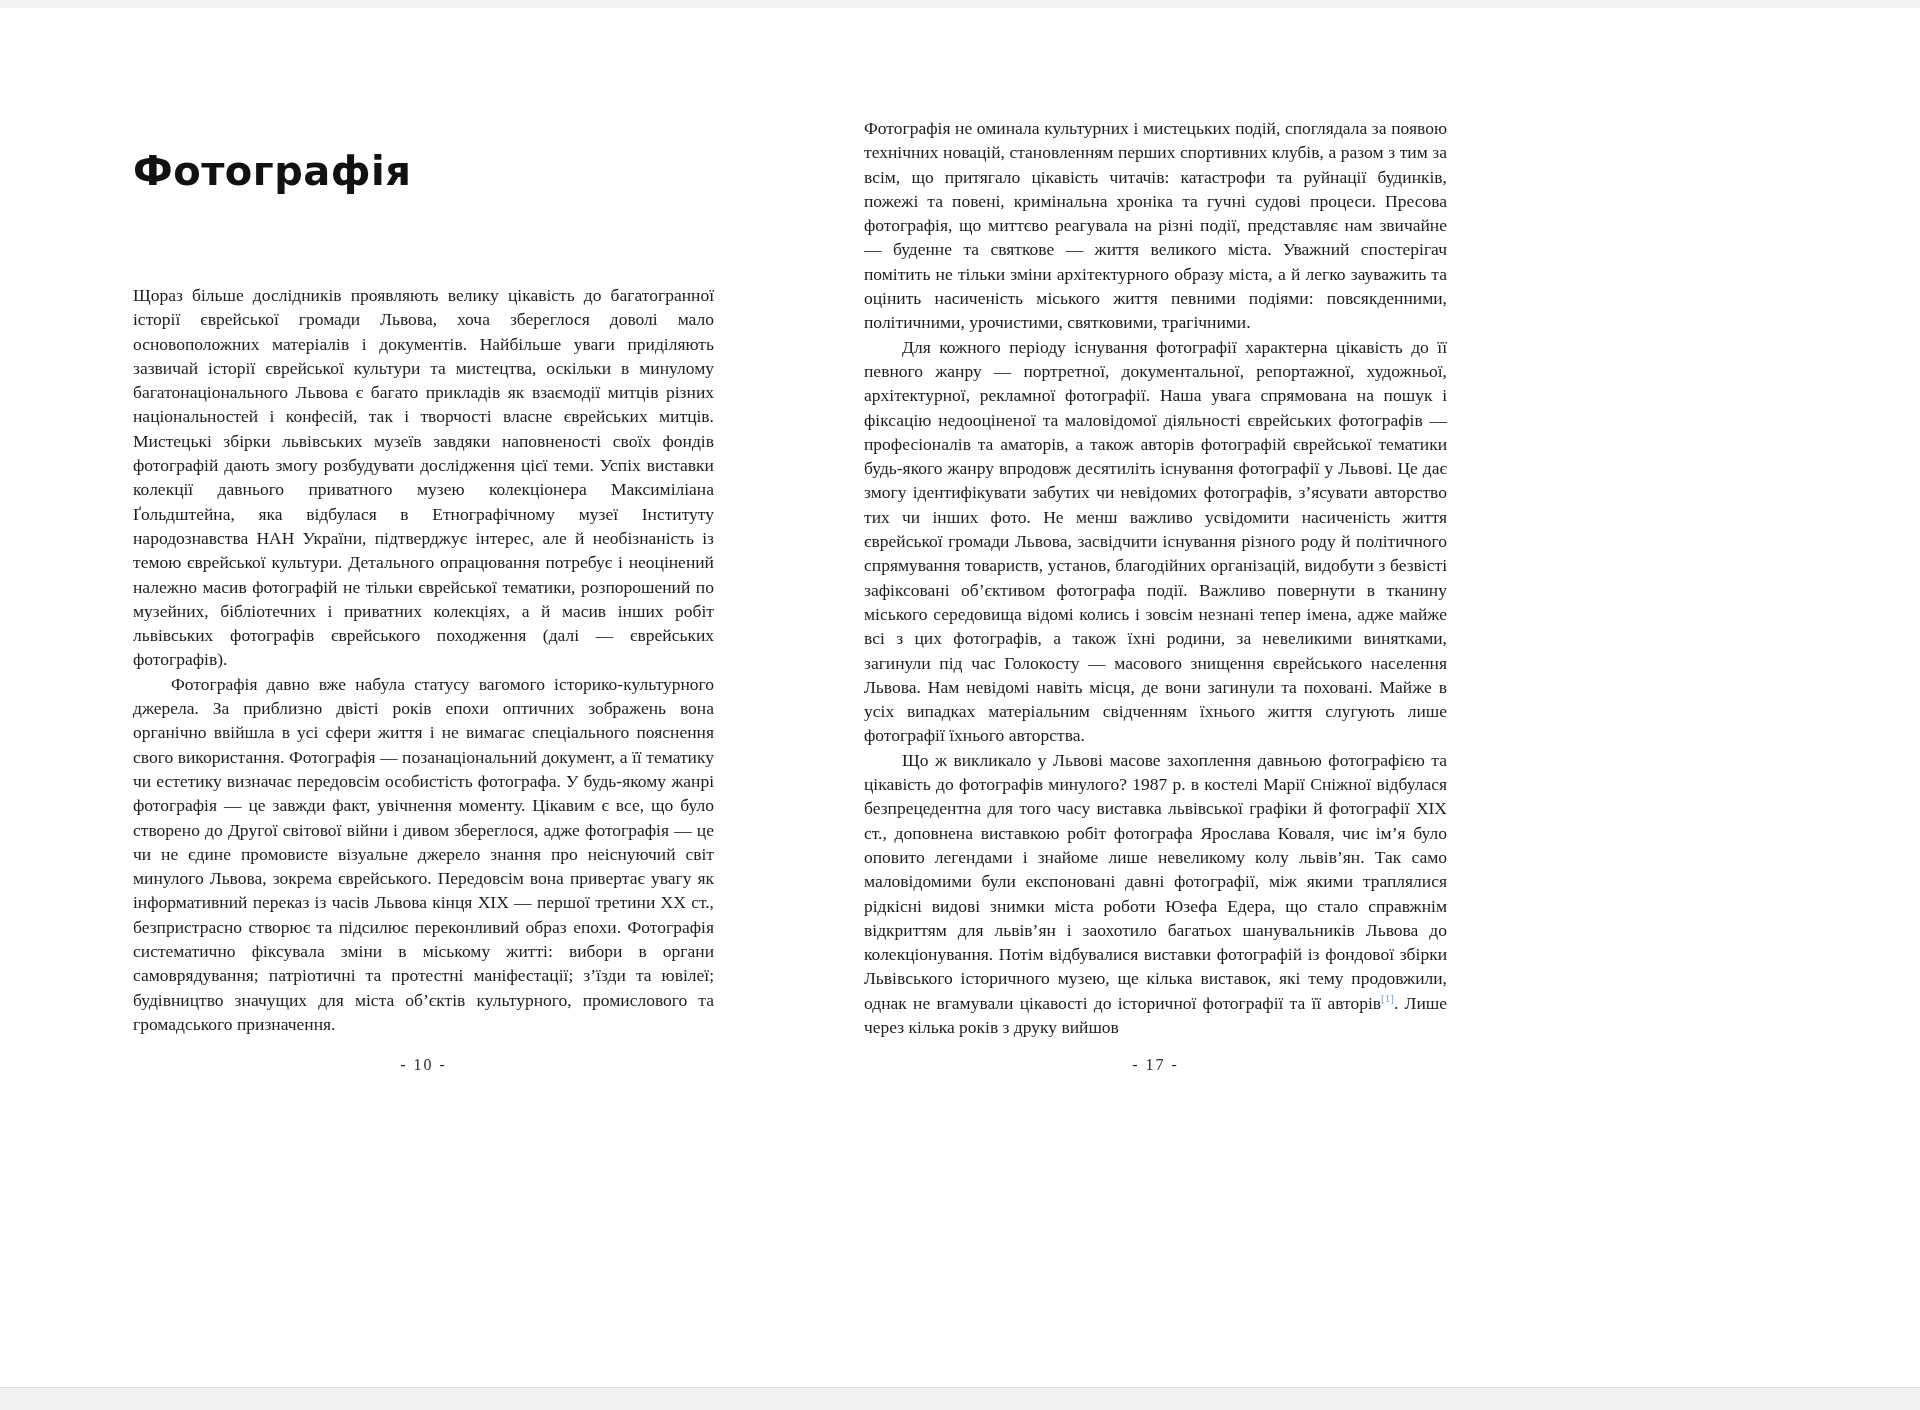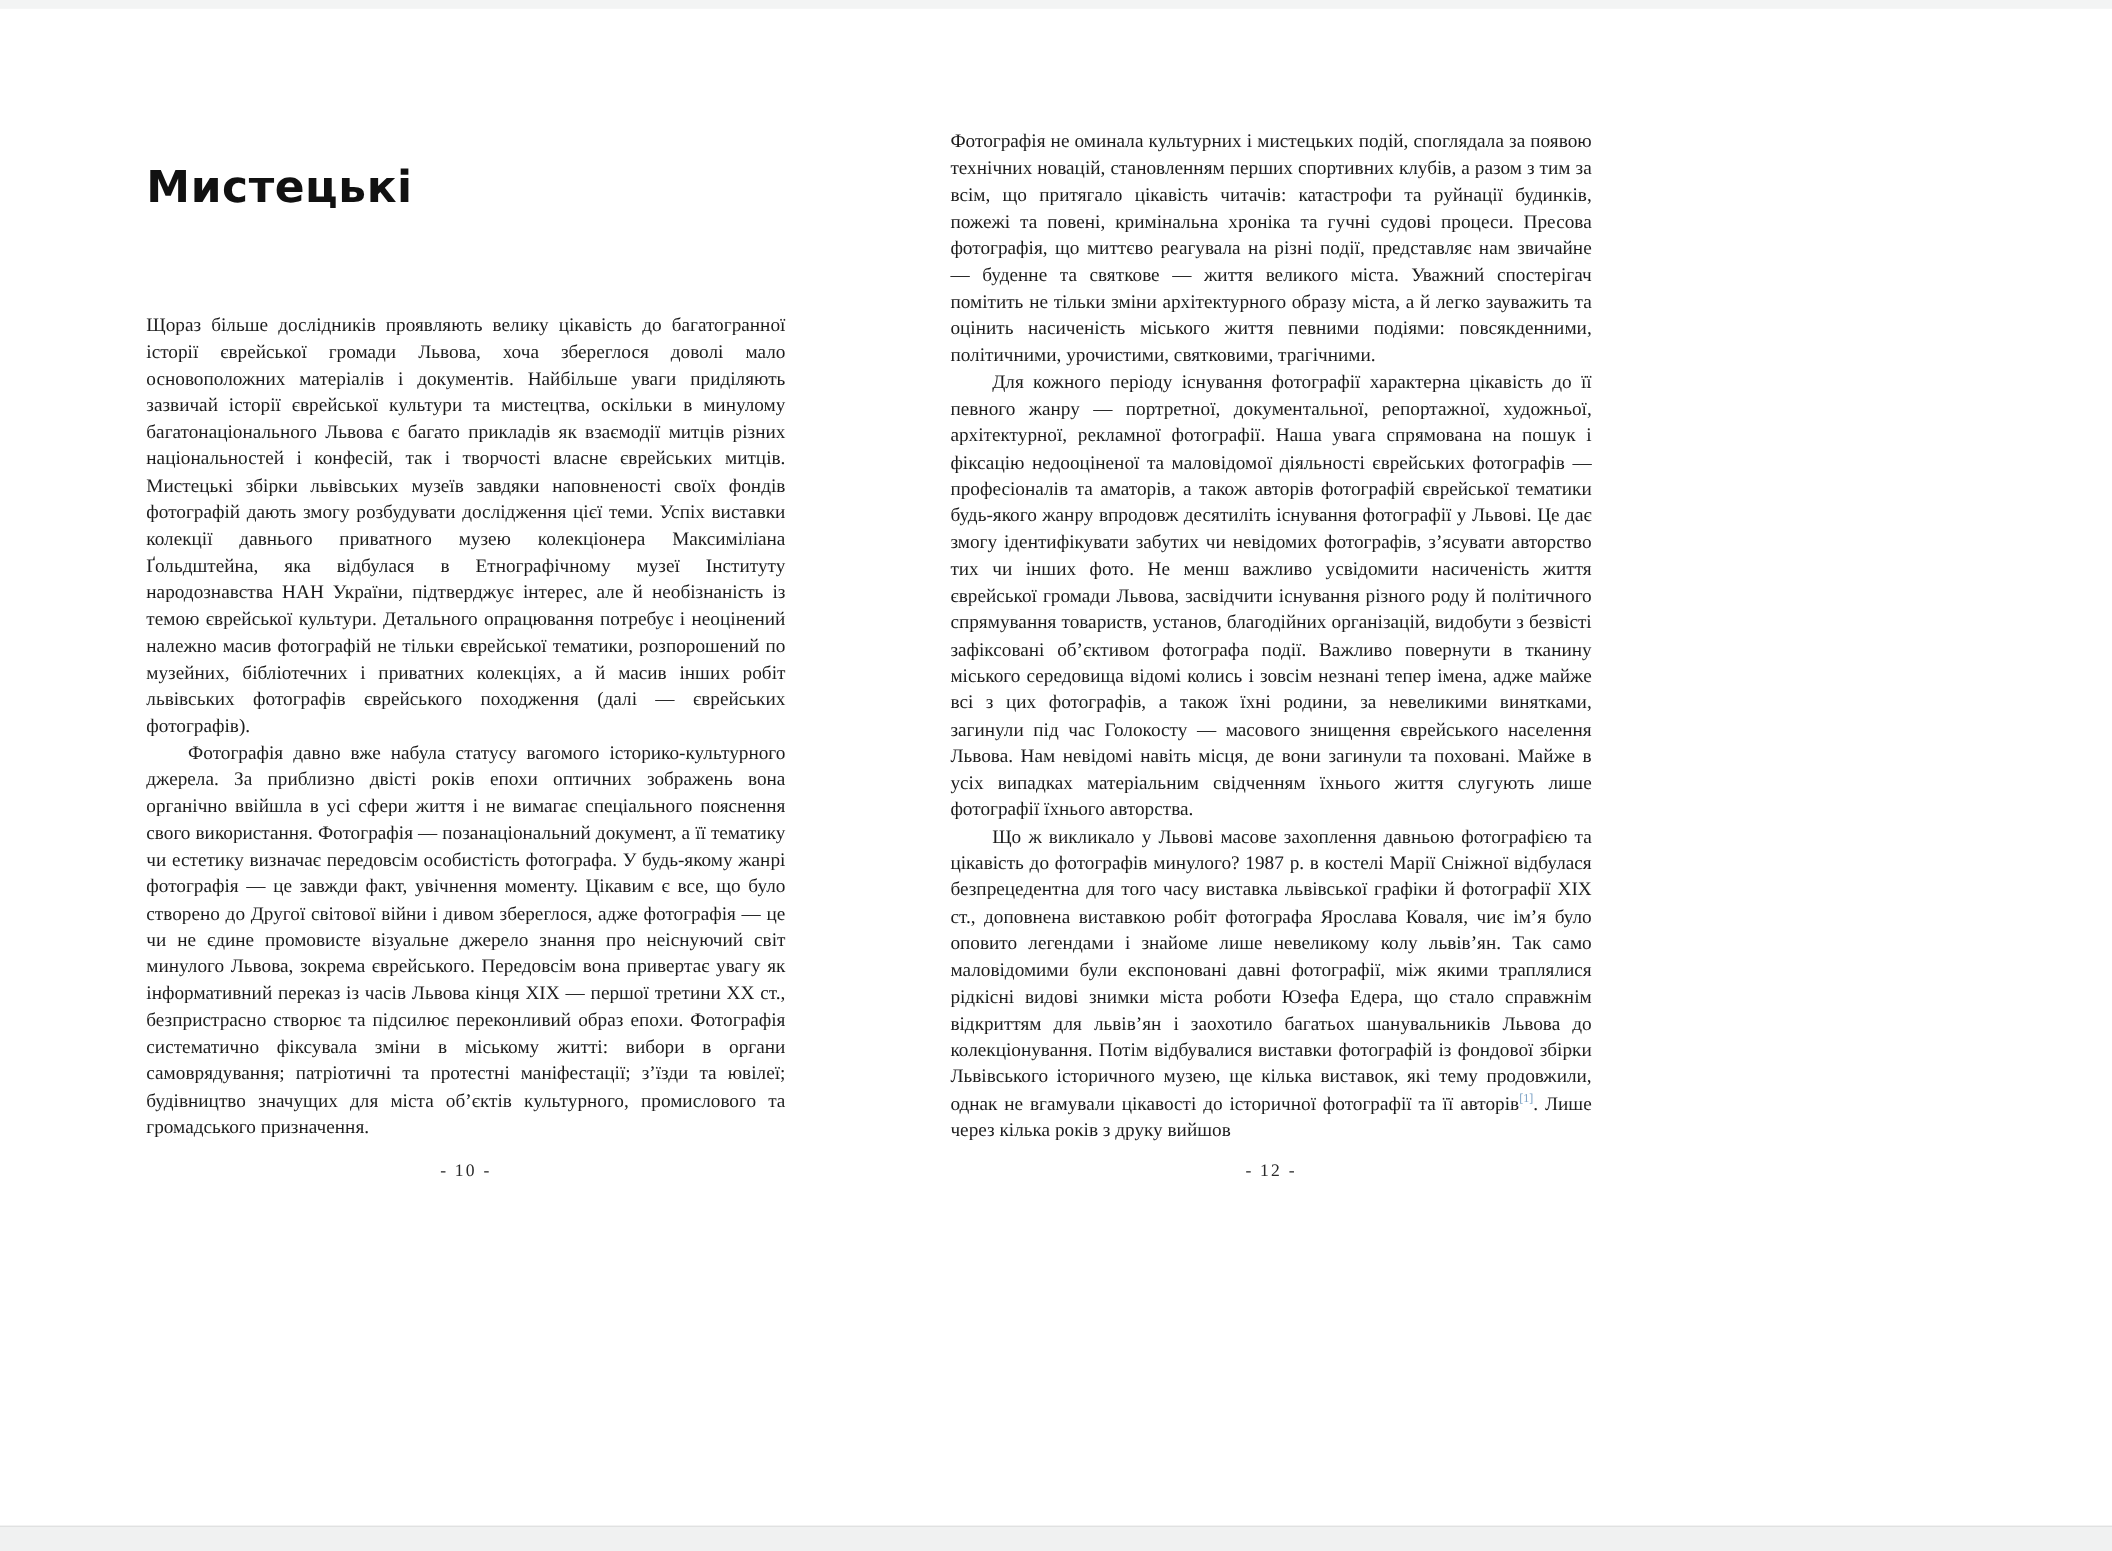--- a/index.html
+++ b/index.html
@@ -86,30 +86,30 @@
   }
 </style>
 </head>
 <body>
 
 <div class="screen">
 
   <div class="edge-strip-top"></div>
 
   <div class="col col-left">
-    <h1 class="chapter-title">Мистецькі</h1>
+    <h1 class="chapter-title">Фотографія</h1>
     <p class="body-par">Щораз більше дослідників проявляють велику цікавість до багатогранної історії єврейської громади Львова, хоча збереглося доволі мало основоположних матеріалів і документів. Найбільше уваги приділяють зазвичай історії єврейської культури та мистецтва, оскільки в минулому багатонаціонального Львова є багато прикладів як взаємодії митців різних національностей і конфесій, так і творчості власне єврейських митців. Мистецькі збірки львівських музеїв завдяки наповненості своїх фондів фотографій дають змогу розбудувати дослідження цієї теми. Успіх виставки колекції давнього приватного музею колекціонера Максиміліана Ґольдштейна, яка відбулася в Етнографічному музеї Інституту народознавства НАН України, підтверджує інтерес, але й необізнаність із темою єврейської культури. Детального опрацювання потребує і неоцінений належно масив фотографій не тільки єврейської тематики, розпорошений по музейних, бібліотечних і приватних колекціях, а й масив інших робіт львівських фотографів єврейського походження (далі — єврейських фотографів).</p>
     <p class="body-par indent">Фотографія давно вже набула статусу вагомого історико-культурного джерела. За приблизно двісті років епохи оптичних зображень вона органічно ввійшла в усі сфери життя і не вимагає спеціального пояснення свого використання. Фотографія — позанаціональний документ, а її тематику чи естетику визначає передовсім особистість фотографа. У будь-якому жанрі фотографія — це завжди факт, увічнення моменту. Цікавим є все, що було створено до Другої світової війни і дивом збереглося, адже фотографія — це чи не єдине промовисте візуальне джерело знання про неіснуючий світ минулого Львова, зокрема єврейського. Передовсім вона привертає увагу як інформативний переказ із часів Львова кінця XIX — першої третини XX ст., безпристрасно створює та підсилює переконливий образ епохи. Фотографія систематично фіксувала зміни в міському житті: вибори в органи самоврядування; патріотичні та протестні маніфестації; з’їзди та ювілеї; будівництво значущих для міста об’єктів культурного, промислового та громадського призначення.</p>
   </div>
 
   <div class="col col-right">
     <p class="body-par">Фотографія не оминала культурних і мистецьких подій, споглядала за появою технічних новацій, становленням перших спортивних клубів, а разом з тим за всім, що притягало цікавість читачів: катастрофи та руйнації будинків, пожежі та повені, кримінальна хроніка та гучні судові процеси. Пресова фотографія, що миттєво реагувала на різні події, представляє нам звичайне — буденне та святкове — життя великого міста. Уважний спостерігач помітить не тільки зміни архітектурного образу міста, а й легко зауважить та оцінить насиченість міського життя певними подіями: повсякденними, політичними, урочистими, святковими, трагічними.</p>
     <p class="body-par indent">Для кожного періоду існування фотографії характерна цікавість до її певного жанру — портретної, документальної, репортажної, художньої, архітектурної, рекламної фотографії. Наша увага спрямована на пошук і фіксацію недооціненої та маловідомої діяльності єврейських фотографів — професіоналів та аматорів, а також авторів фотографій єврейської тематики будь-якого жанру впродовж десятиліть існування фотографії у Львові. Це дає змогу ідентифікувати забутих чи невідомих фотографів, з’ясувати авторство тих чи інших фото. Не менш важливо усвідомити насиченість життя єврейської громади Львова, засвідчити існування різного роду й політичного спрямування товариств, установ, благодійних організацій, видобути з безвісті зафіксовані об’єктивом фотографа події. Важливо повернути в тканину міського середовища відомі колись і зовсім незнані тепер імена, адже майже всі з цих фотографів, а також їхні родини, за невеликими винятками, загинули під час Голокосту — масового знищення єврейського населення Львова. Нам невідомі навіть місця, де вони загинули та поховані. Майже в усіх випадках матеріальним свідченням їхнього життя слугують лише фотографії їхнього авторства.</p>
     <p class="body-par indent"><span>Що ж викликало у Львові масове захоплення давньою фотографією та цікавість до фотографів минулого? 1987 р. в костелі Марії Сніжної відбулася безпрецедентна для того часу виставка львівської графіки й фотографії XIX ст., доповнена виставкою робіт фотографа Ярослава Коваля, чиє ім’я було оповито легендами і знайоме лише невеликому колу львів’ян. Так само маловідомими були експоновані давні фотографії, між якими траплялися рідкісні видові знимки міста роботи Юзефа Едера, що стало справжнім відкриттям для львів’ян і заохотило багатьох шанувальників Львова до колекціонування. Потім відбувалися виставки фотографій із фондової збірки Львівського історичного музею, ще кілька виставок, які тему продовжили, однак не вгамували цікавості до історичної фотографії та її авторів</span><sup class="footnote">[1]</sup><span>. Лише через кілька років з друку вийшов</span></p>
   </div>
 
   <div class="pagenum pagenum-left">- 10 -</div>
 
-  <div class="pagenum pagenum-right">- 12 -</div>
+  <div class="pagenum pagenum-right">- 17 -</div>
 
   <div class="edge-strip-bottom"></div>
 
 </div>
 
 </body></html>

